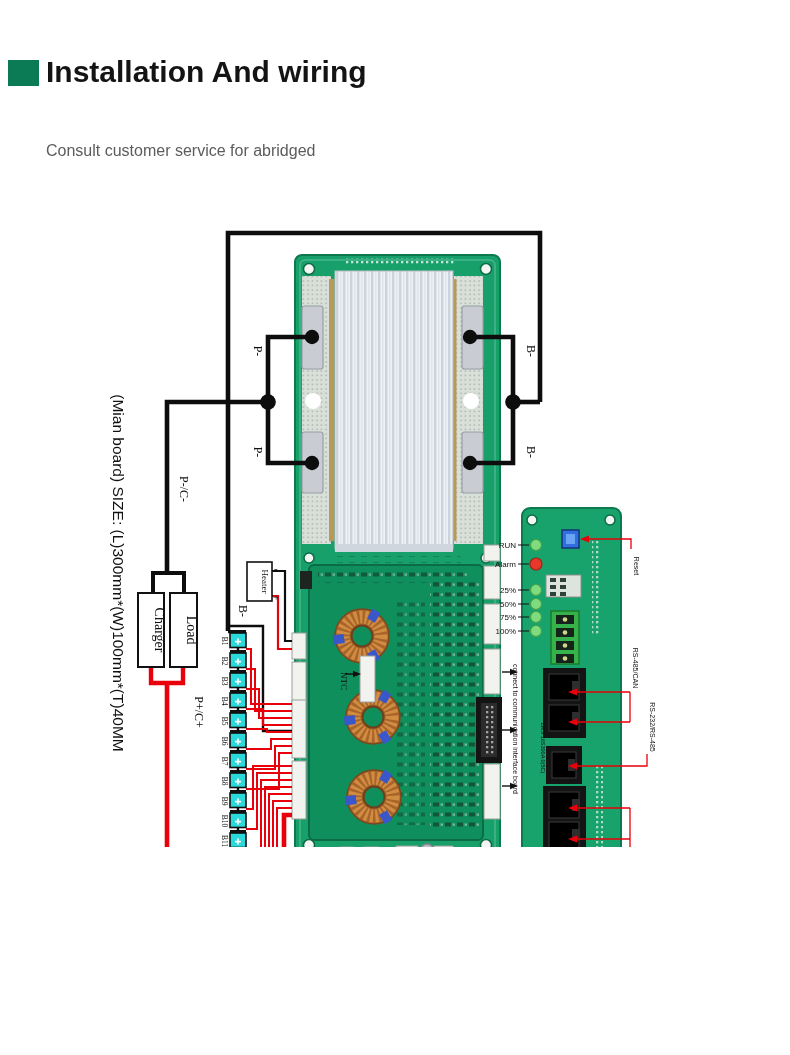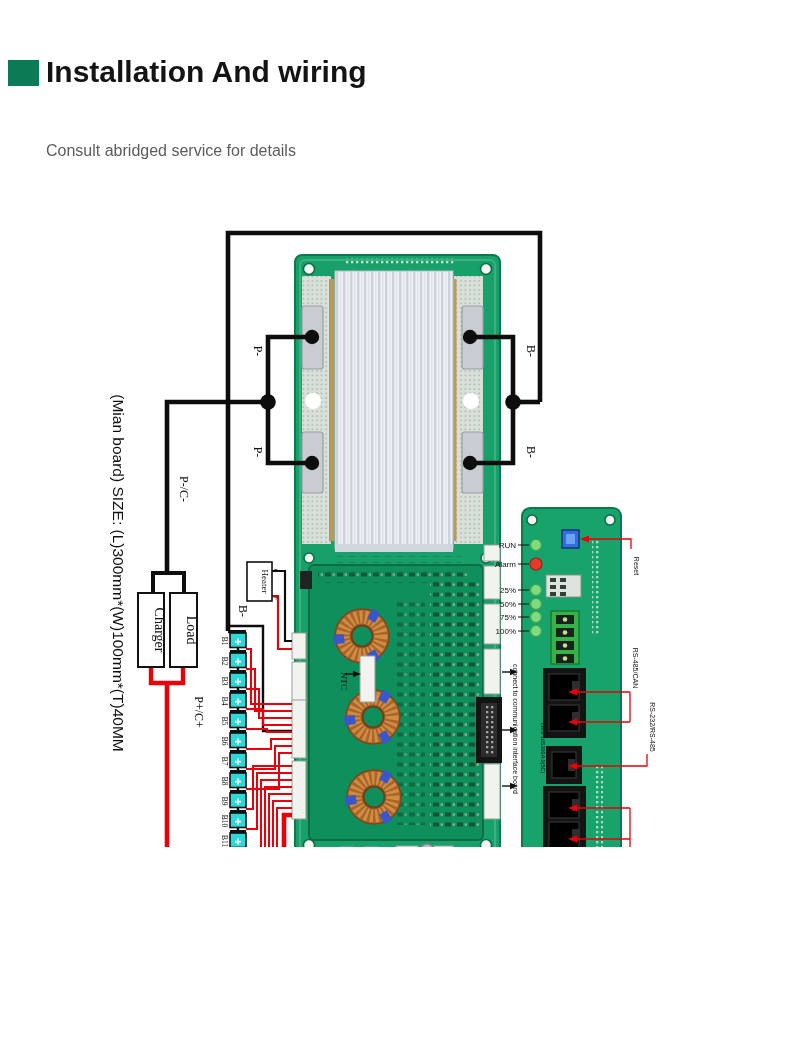--- a/index.html
+++ b/index.html
@@ -18,21 +18,21 @@
 </style>
 </head>
 <body>
 
 <div id="stage">
 
   <div id="hdr-square"></div>
   <div id="hdr-title">
     <div>Installation And wiring</div>
   </div>
-  <div id="hdr-sub">Consult abridged service for details</div>
+  <div id="hdr-sub">Consult customer service for abridged</div>
 
   <svg width="790" height="1055" viewBox="0 0 790 1055">
     <defs>
       <pattern id="ribs" width="7" height="12" patternUnits="userSpaceOnUse">
         <rect width="7" height="12" fill="#eef1f4"></rect>
         <rect x="0" width="2.4" height="12" fill="#ccd3db"></rect>
         <rect x="4.2" width="1.2" height="12" fill="#dde3e9"></rect>
       </pattern>
       <pattern id="dots" width="4.5" height="4.5" patternUnits="userSpaceOnUse">
         <rect width="4.5" height="4.5" fill="#d9e0d9"></rect>

